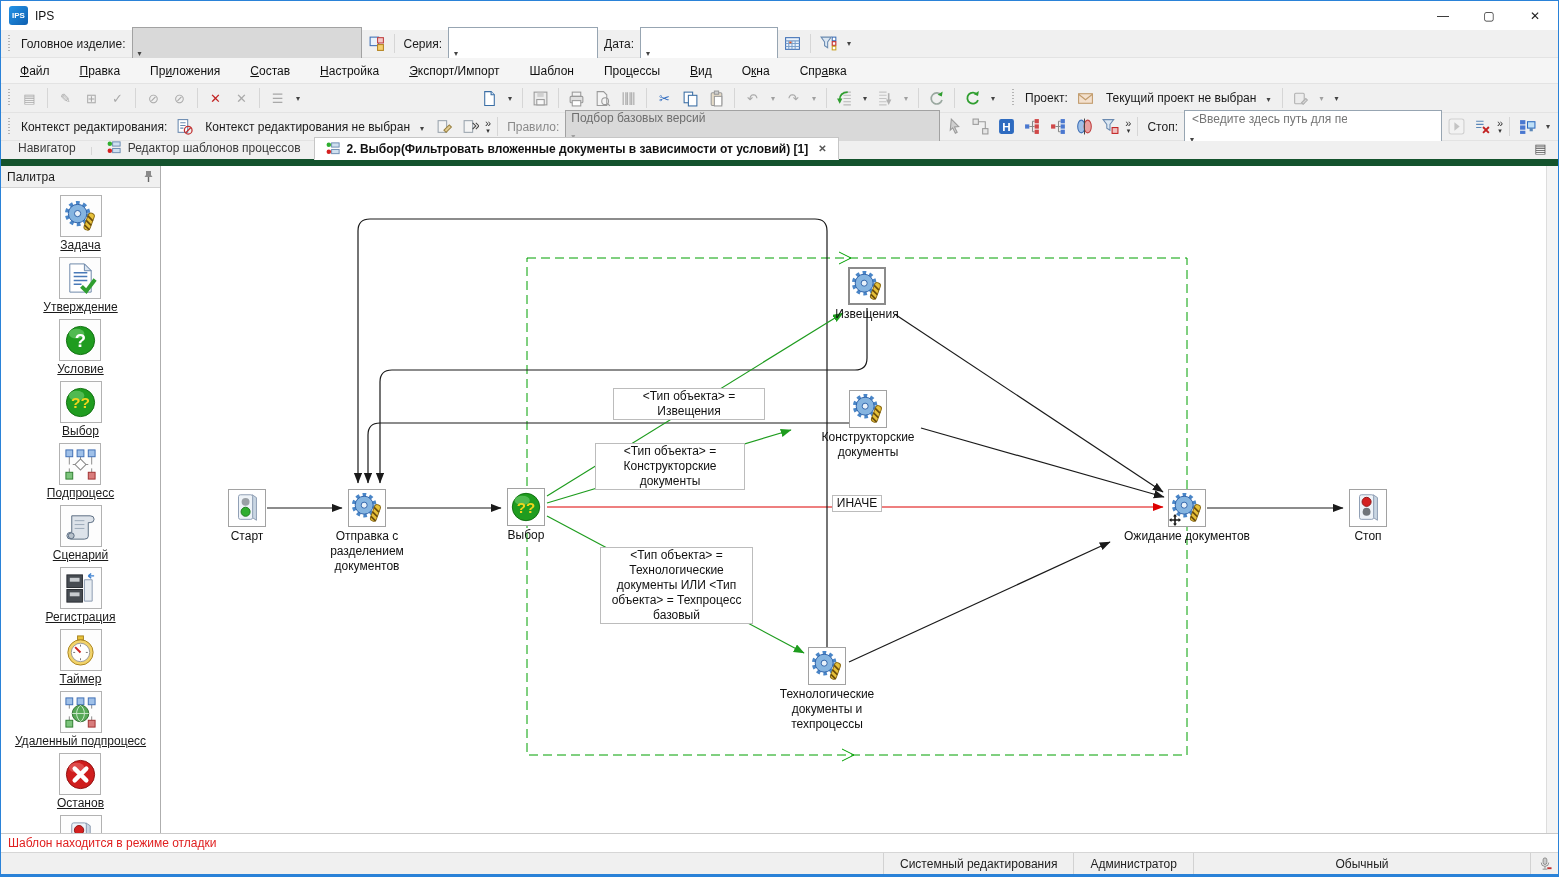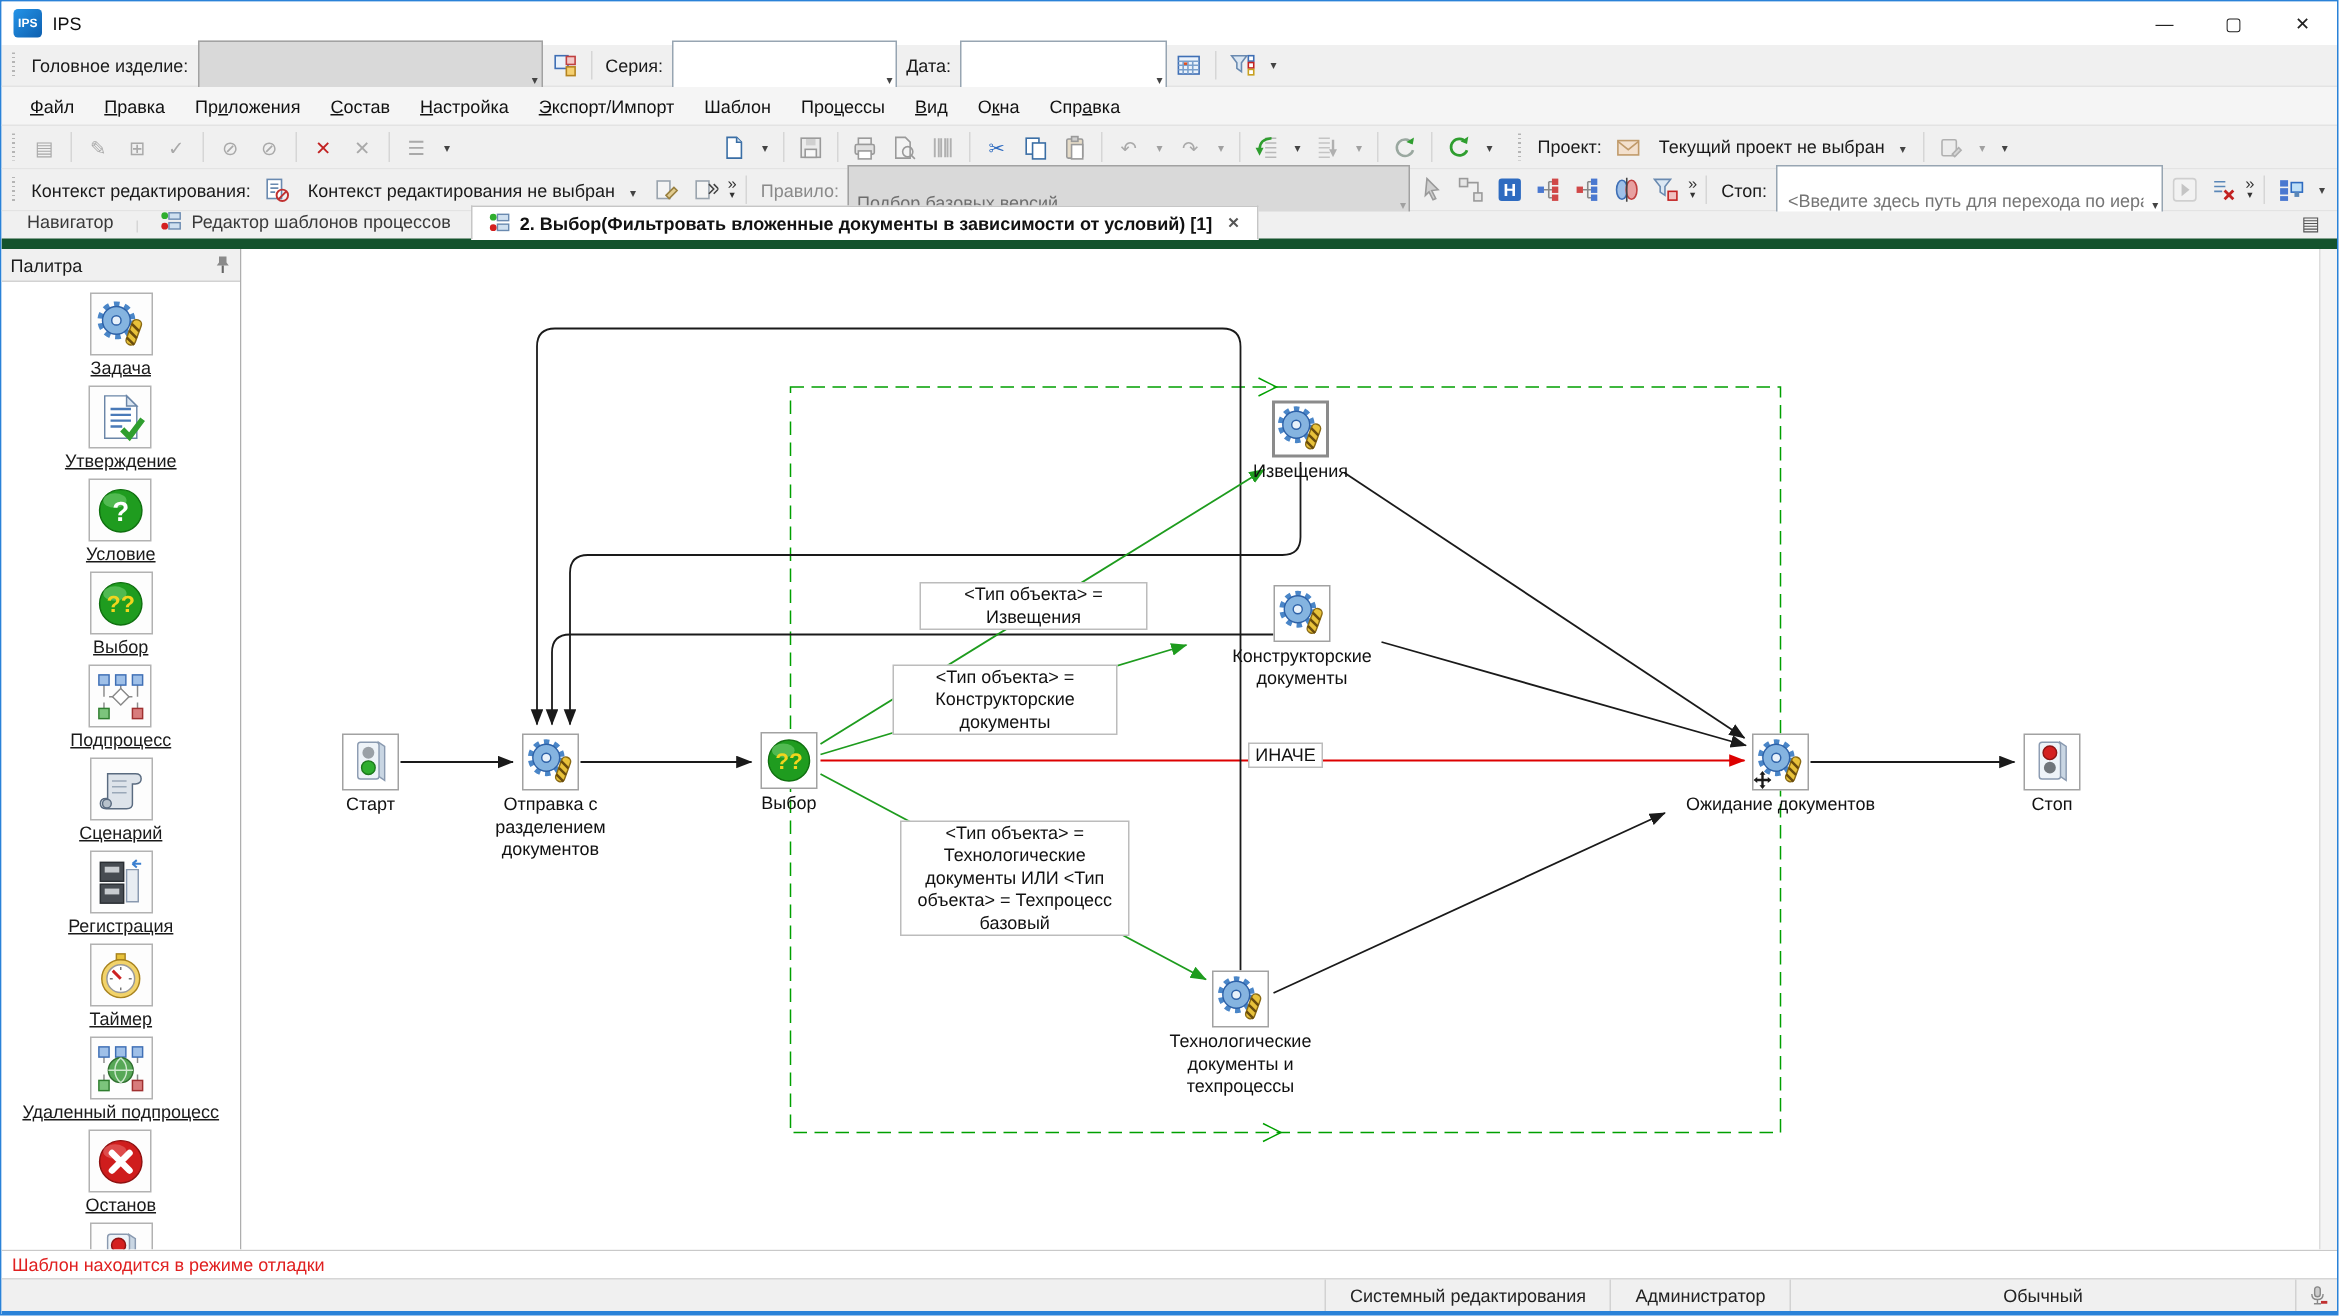--- a/index.html
+++ b/index.html
@@ -20,35 +20,35 @@
 .lbl.dis { color:#8a8a8a; }
 .ib { min-width:23px; height:21px; display:flex; align-items:center; justify-content:center; border-radius:2px; font-size:13px; }
 .ib.small { min-width:12px; font-size:8px; }
 .glyph { line-height:1; }
 .blue { color:#2e6bc0; } .redc { color:#c22222; } .dis { color:#a9a9a9; } .dark { color:#555; }
 .dd::after { content:"▾"; font-size:8px; color:#444; }
 .dd.dis::after { color:#a0a0a0; }
 .more { display:flex; flex-direction:column; align-items:center; line-height:7px; color:#333; }
 .more::before { content:"»"; font-size:11px; }
 .more::after { content:"▾"; font-size:7px; }
-.combo { height:33px; border:1px solid #97a5b2; background:#fff; display:flex; align-items:flex-end; padding:0 2px 0 5px; gap:4px; }
+.combo { height:33px; border:1px solid #97a5b2; background:#fff; display:flex; align-items:flex-start; padding:0 2px 0 5px; gap:4px;flex-direction:column; }
 .combo .val { flex:1; white-space:nowrap; overflow:hidden; }
 .combo.gray { background:#d9d9d9; border-color:#a2a2a2; color:#6e6e6e; }
 .flatdd { display:flex; align-items:center; gap:10px; padding:0 6px; height:22px; white-space:nowrap; }
 .ti { width:17px; height:17px; }
 
 
 .titlebar { height:29px; display:flex; align-items:center; background:#fff; flex:0 0 auto; padding-left:8px; }
 .applogo { width:19px; height:19px; border-radius:3px; background:linear-gradient(135deg,#2494e8,#0e5faf); color:#fff; font-size:8px; font-weight:bold; display:flex; align-items:center; justify-content:center; }
 .apptitle { margin-left:7px; font-size:12px; color:#111; }
 .wbtns { margin-left:auto; display:flex; align-self:stretch; }
 .wbtn { width:46px; display:flex; align-items:center; justify-content:center; font-size:12px; color:#222; }
 
 
-.menubar { height:26px; background:#f5f5f5; border-bottom:1px solid #e3e3e3; display:flex; align-items:center; padding:0 10px; gap:2px; flex:0 0 auto; }
+.menubar { height:26px; background:#f5f5f5; border-bottom:1px solid #e3e3e3; display:flex; align-items:center; padding:0 10px; gap:12px; flex:0 0 auto; }
 .mitem { padding:4px 9px; white-space:nowrap; color:#111; }
 
 
 .tabbar { height:25px; background:#f0f0f0; border-bottom:7px solid #14532d; display:flex; align-items:flex-end; padding:2px 6px 0 6px; gap:2px; flex:0 0 auto; }
 .tab { height:23px; display:flex; align-items:center; gap:6px; padding:0 11px; color:#3a3a3a; white-space:nowrap; }
 .tab.active { background:#fff; border:1px solid #c6c6c6; border-bottom:1px solid #fff; font-weight:bold; color:#111; margin-bottom:-1px; }
 .tclose { color:#555; font-size:10px; margin-left:4px; }
 
 
 .main { flex:1 1 auto; position:relative; overflow:hidden; background:#fff; }

